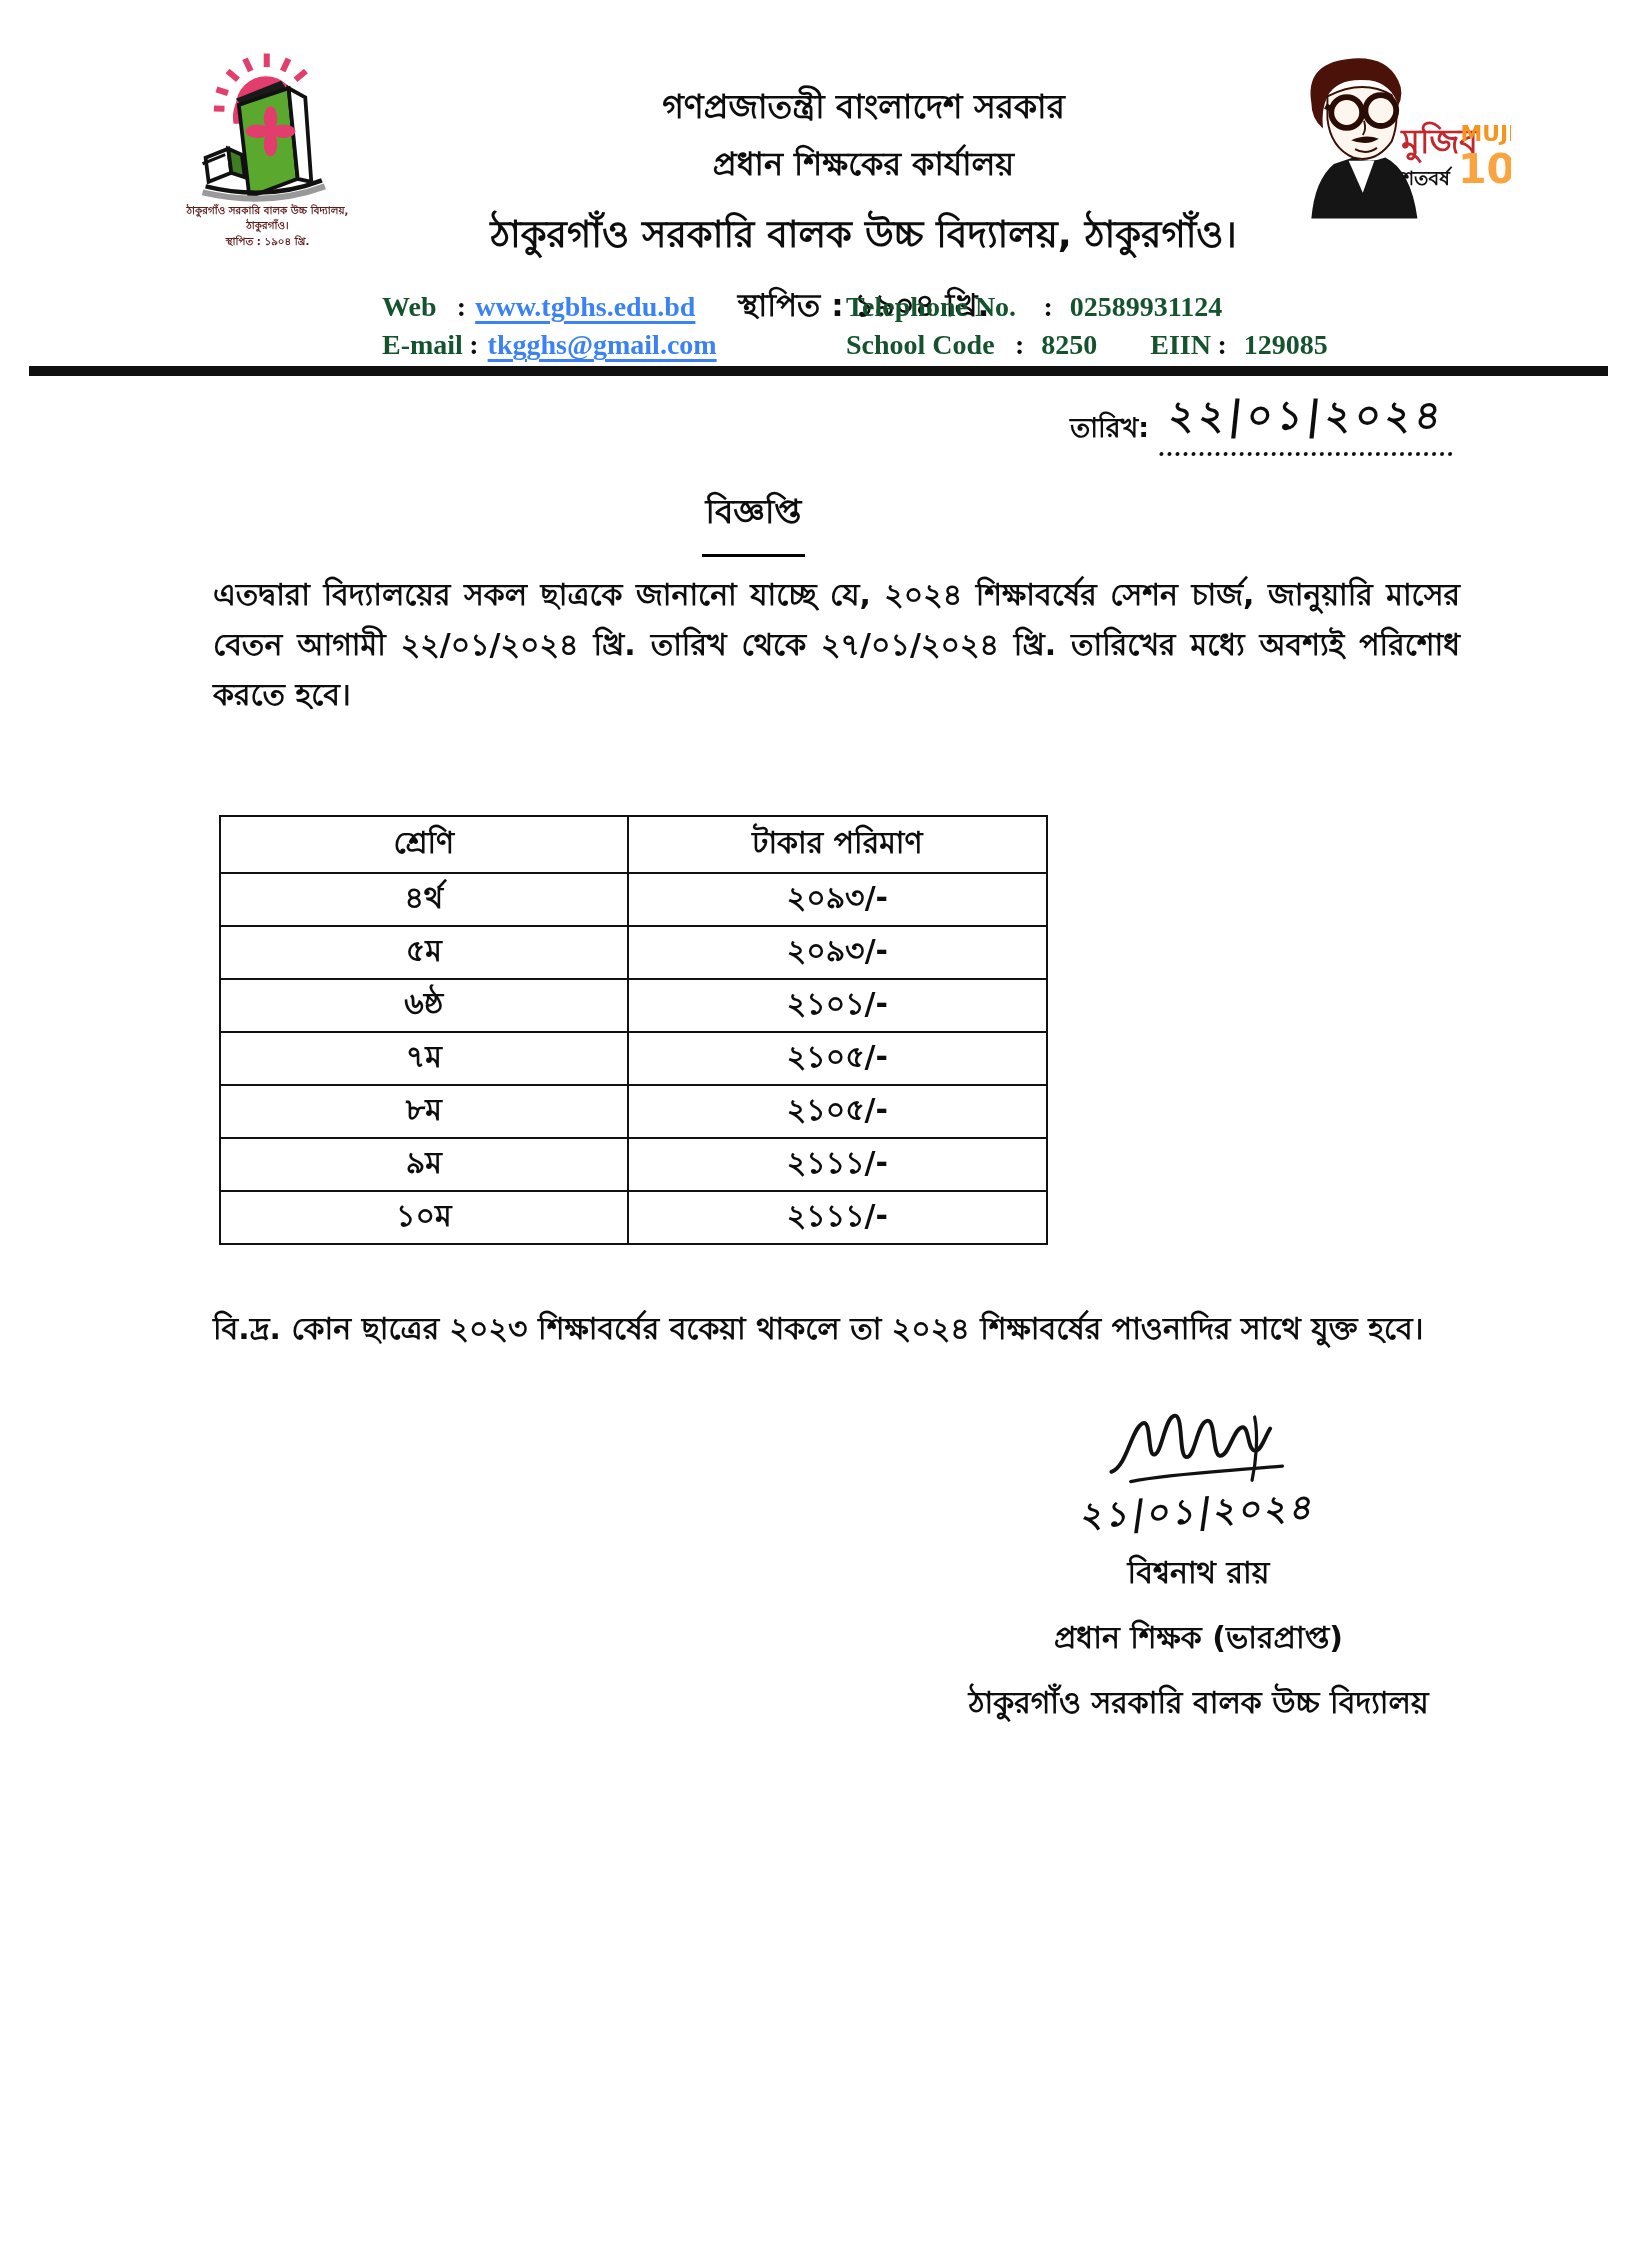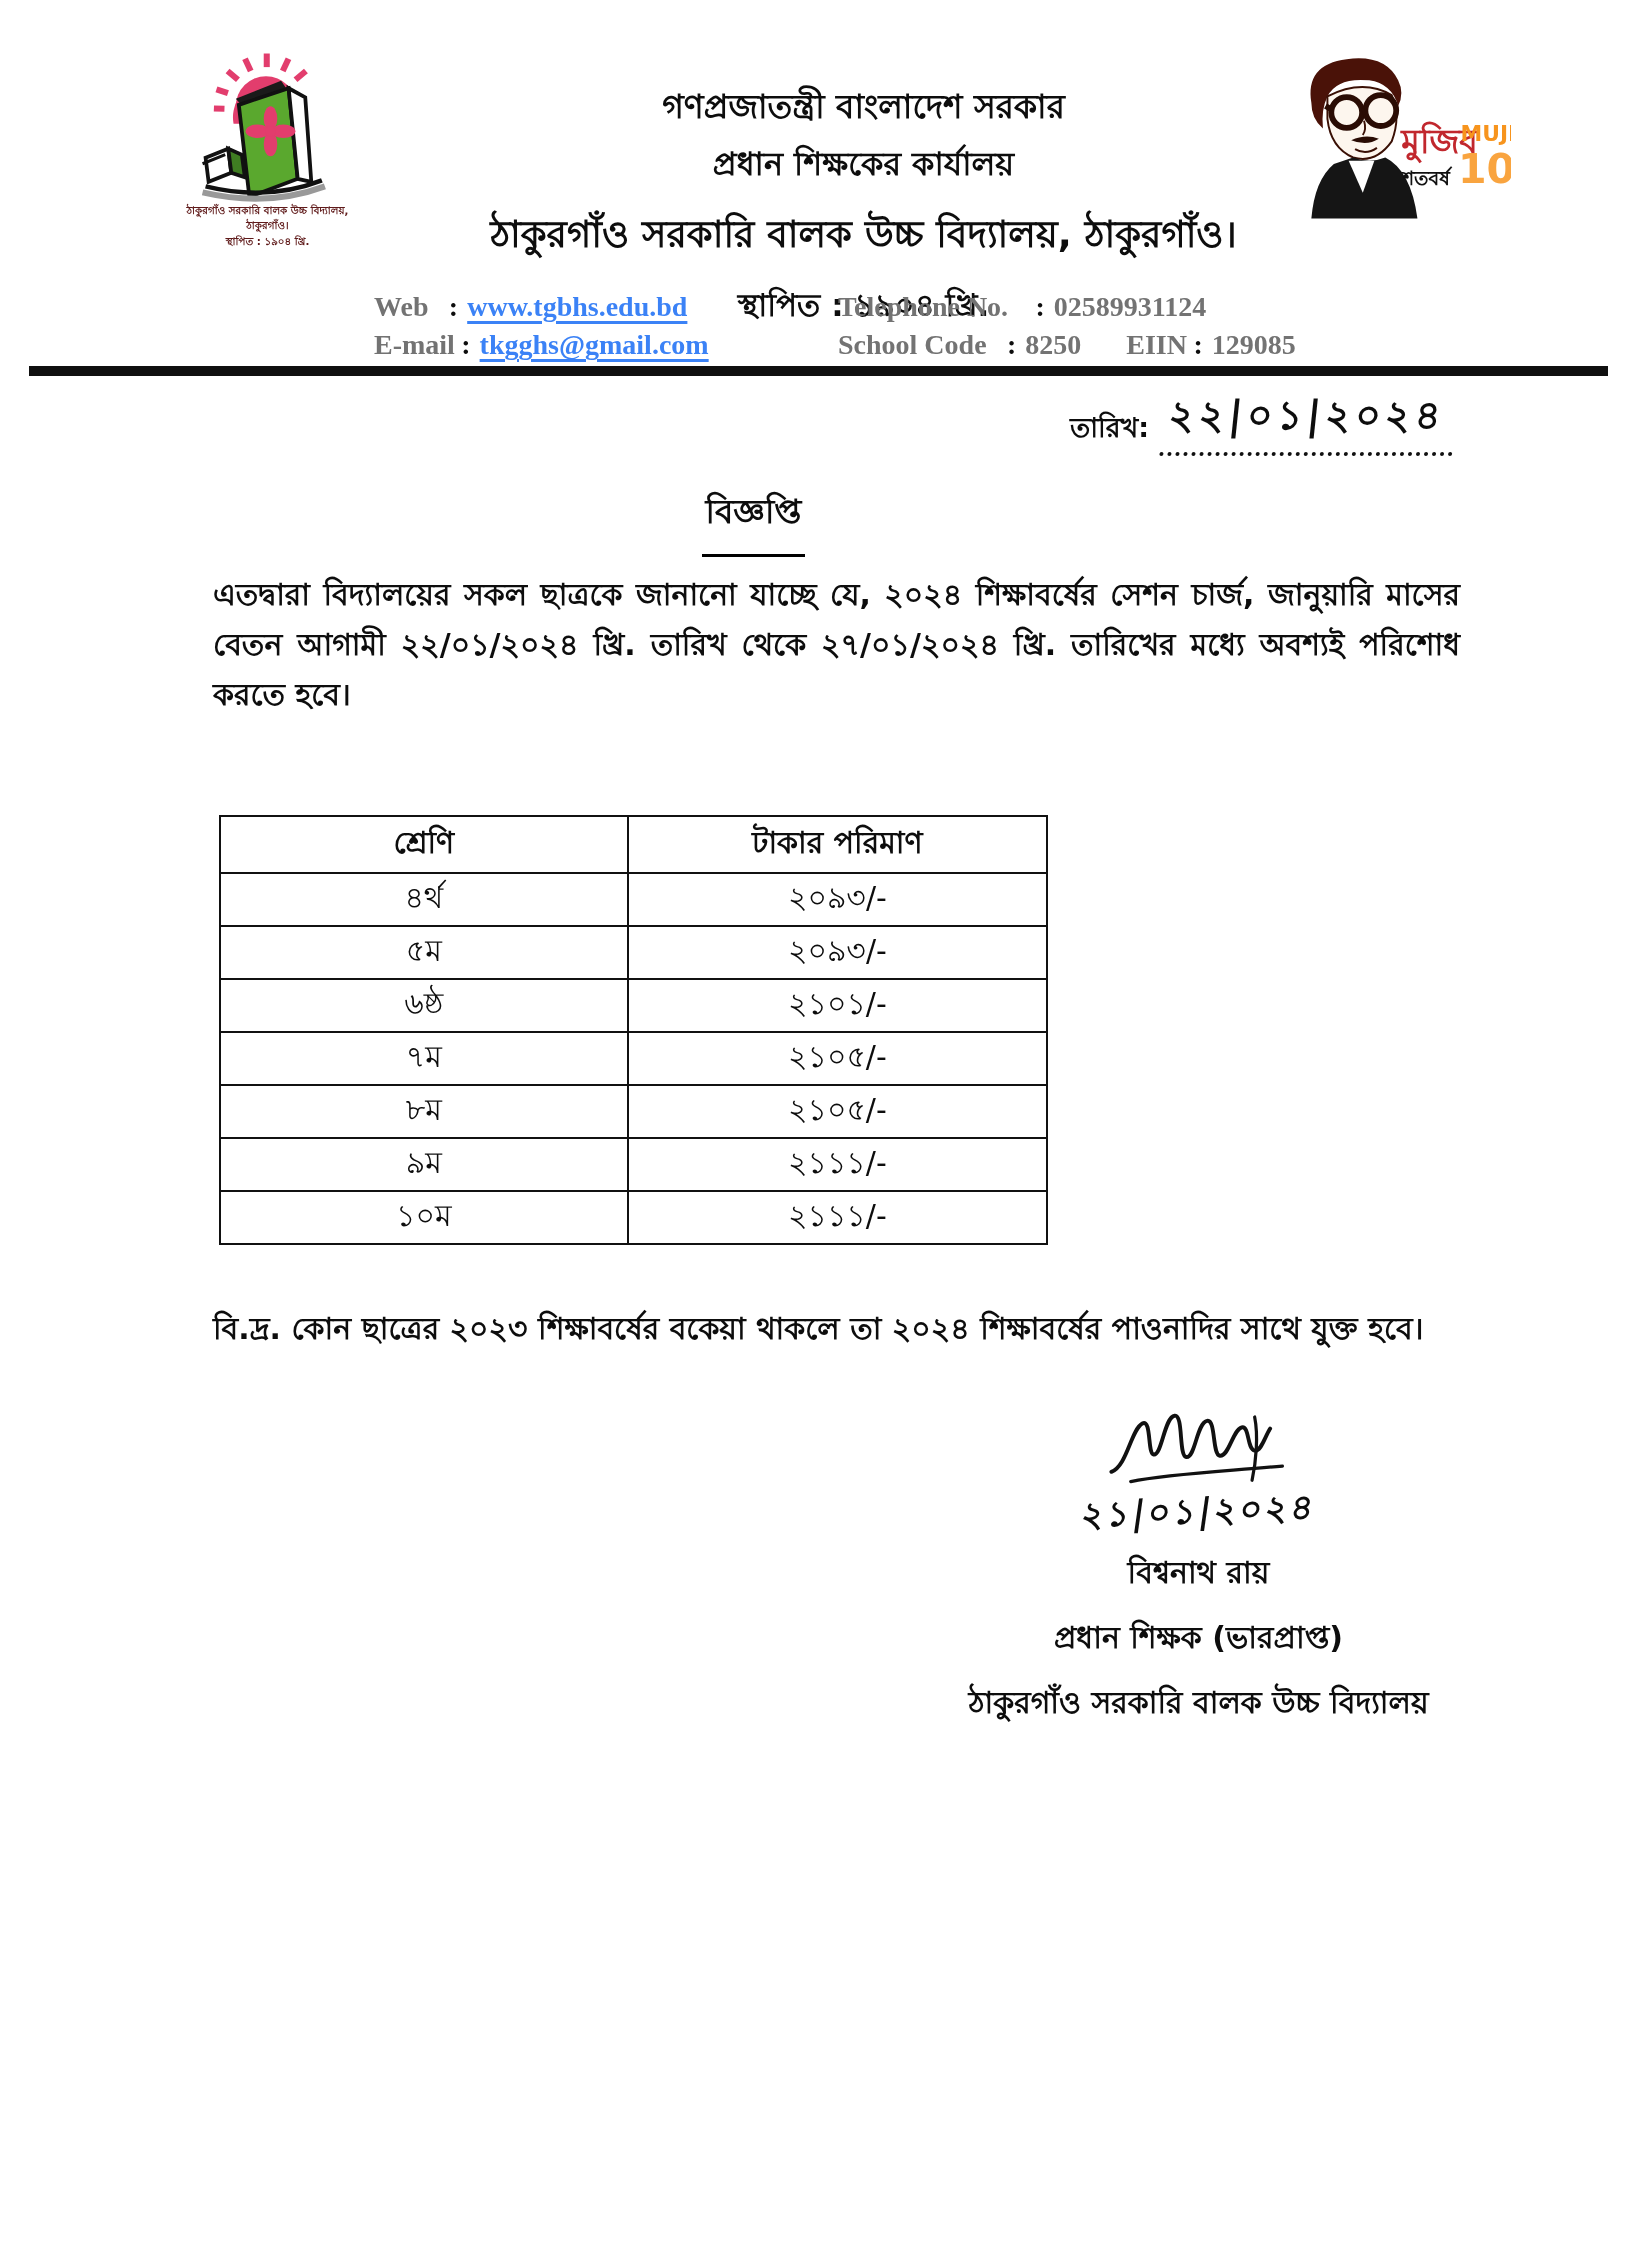--- a/index.html
+++ b/index.html
@@ -25,21 +25,21 @@
   .hdr-line2 { font-size:32px; font-weight:700; margin-top:2px; }
   .hdr-line3 { font-size:37px; font-weight:700; margin-top:11.6px; }
   .hdr-line4 { font-size:31px; font-weight:700; margin-top:13px; }
 
   
   .contact { position:absolute; left:374px; top:291px; width:1057px;
              font-family:"Liberation Serif", serif; font-weight:700; font-size:28px; }
   .contact-row { display:flex; margin-bottom:6.4px; }
   .contact-cell-left { width:464px; display:flex; }
   .contact-cell-right { display:flex; }
-  .c-label { color:#737373; white-space:pre; }
+  .c-label { color:#14532d; white-space:pre;margin-left:8px; }
   .c-colon { padding:0 9px 0 6.4px; }
   a.c-link { color:#3b82f6; text-decoration:underline; text-decoration-thickness:2.6px; text-underline-offset:5.2px; cursor:pointer; }
   .c-gap { width:45px; }
 
   
   .double-rule { position:absolute; left:29px; right:35px; top:366px; height:6.4px;
                  border-top:6.4px solid #101010; border-bottom:4.5px solid #101010; }
 
   
   .date-line { position:absolute; right:187px; top:384px; display:flex; align-items:flex-end; }
@@ -56,21 +56,21 @@
   .body-par { position:absolute; left:213px; top:570px; width:1247px;
               font-size:30px; font-weight:600; line-height:1.66; text-align:justify; }
 
   .table-intro { position:absolute; left:213px; top:765px; width:1095px;
                  font-size:30px; font-weight:700; }
 
   table.fee { position:absolute; left:219px; top:815px; width:829px;
               border-collapse:collapse; font-size:30px; font-weight:700; }
   table.fee th, table.fee td { border:2.6px solid #111; text-align:center; vertical-align:middle; }
   table.fee th { height:57px; font-weight:700; }
-  table.fee td { height:51px; font-weight:400;margin-top:44px; }
+  table.fee td { height:51px; font-weight:700;margin-top:44px; }
   table.fee .col-class { width:49.3%; }
 
   .note-par { position:absolute; left:213px; top:1303px; width:1253px;
               font-size:30px; font-weight:600; line-height:1.7; text-align:justify; }
 
   
   .sig-block { position:absolute; left:928px; top:1404px; width:541px; text-align:center; }
   .sig-scribble { display:block; margin:0 auto -5.2px auto; }
   .sig-date { font-size:35px; font-weight:600; transform:skewX(-10deg) rotate(-2deg);
               font-family:"DejaVu Serif", serif; letter-spacing:2.6px; margin:-17px 0 3.9px 0; }

